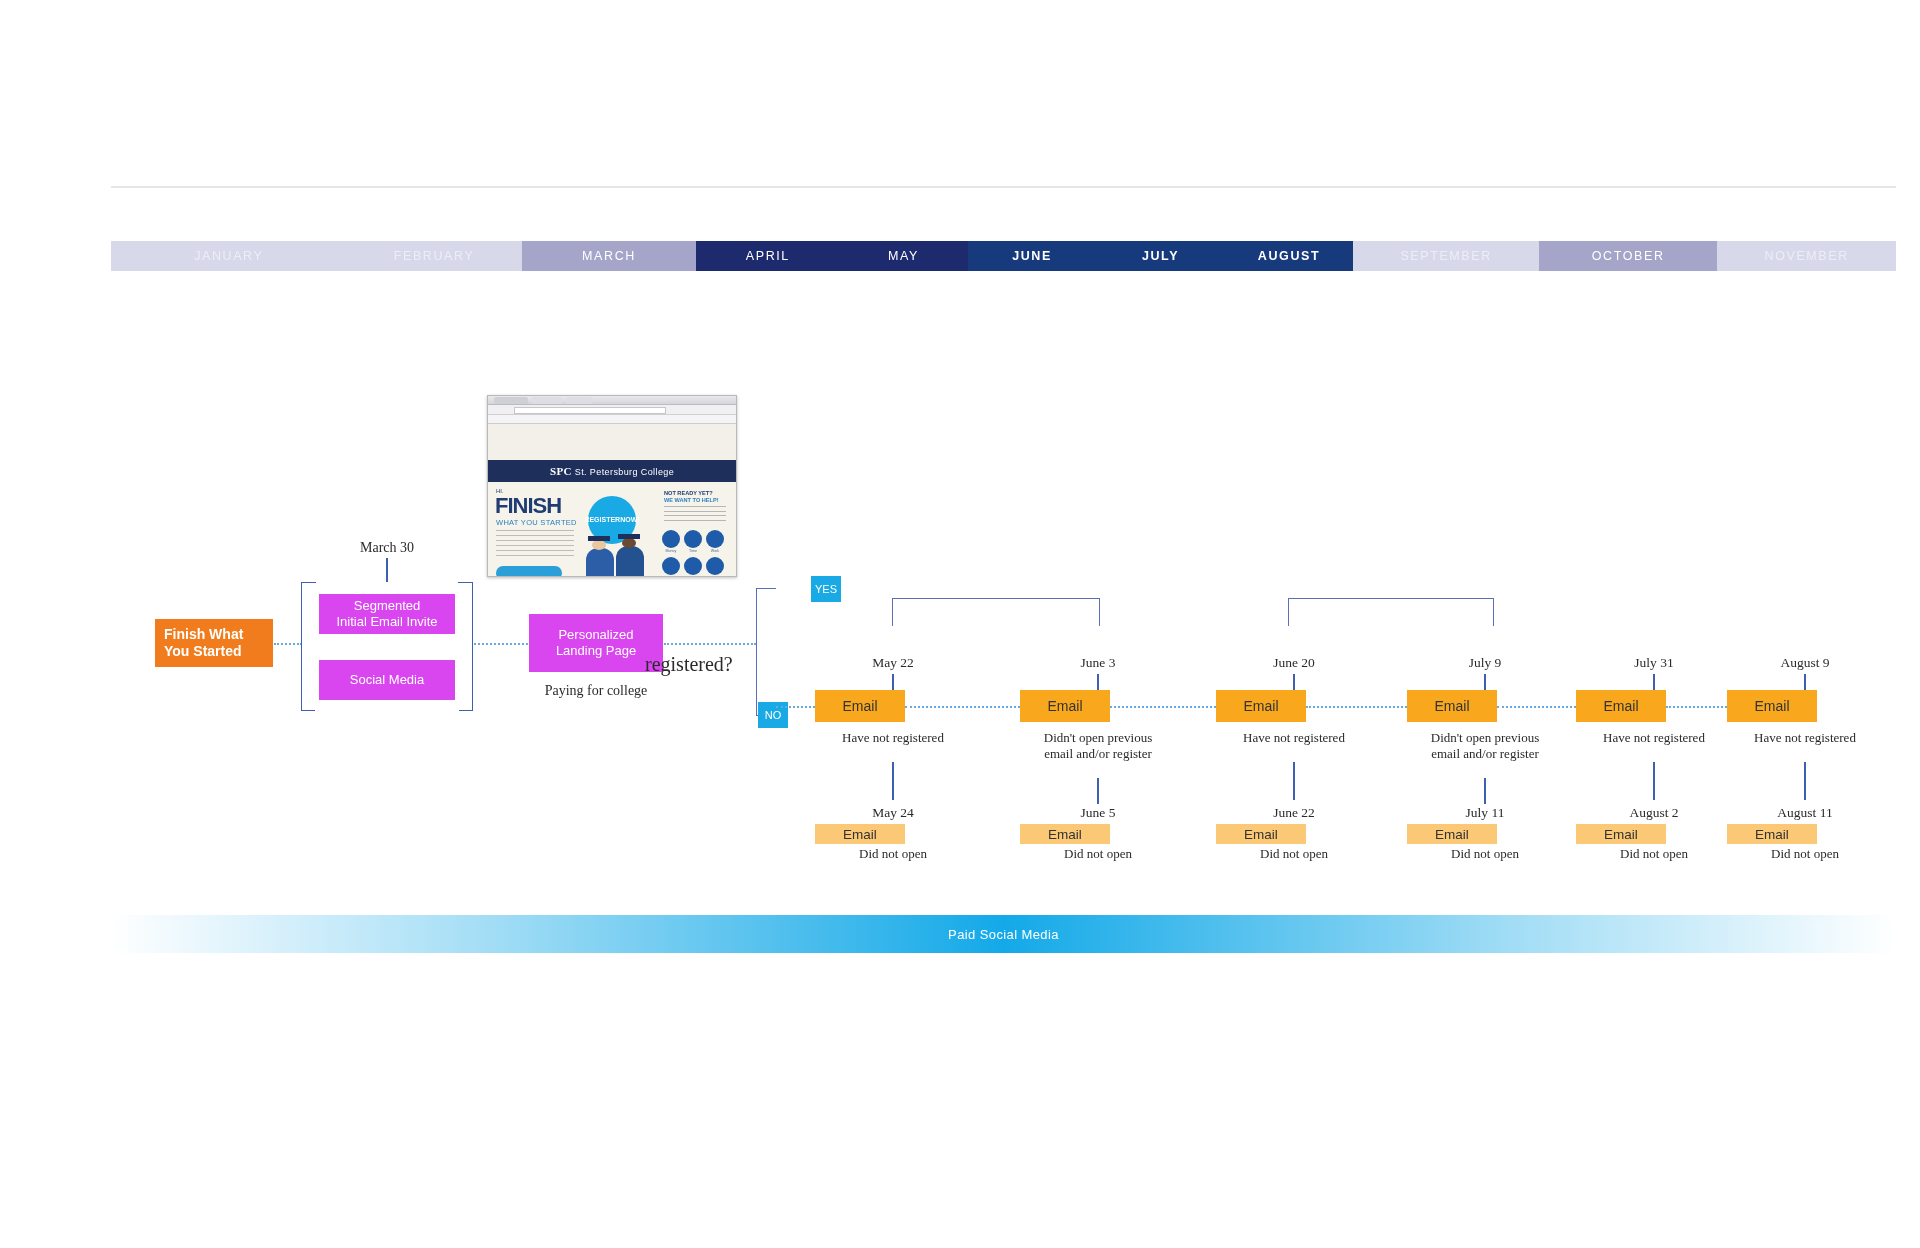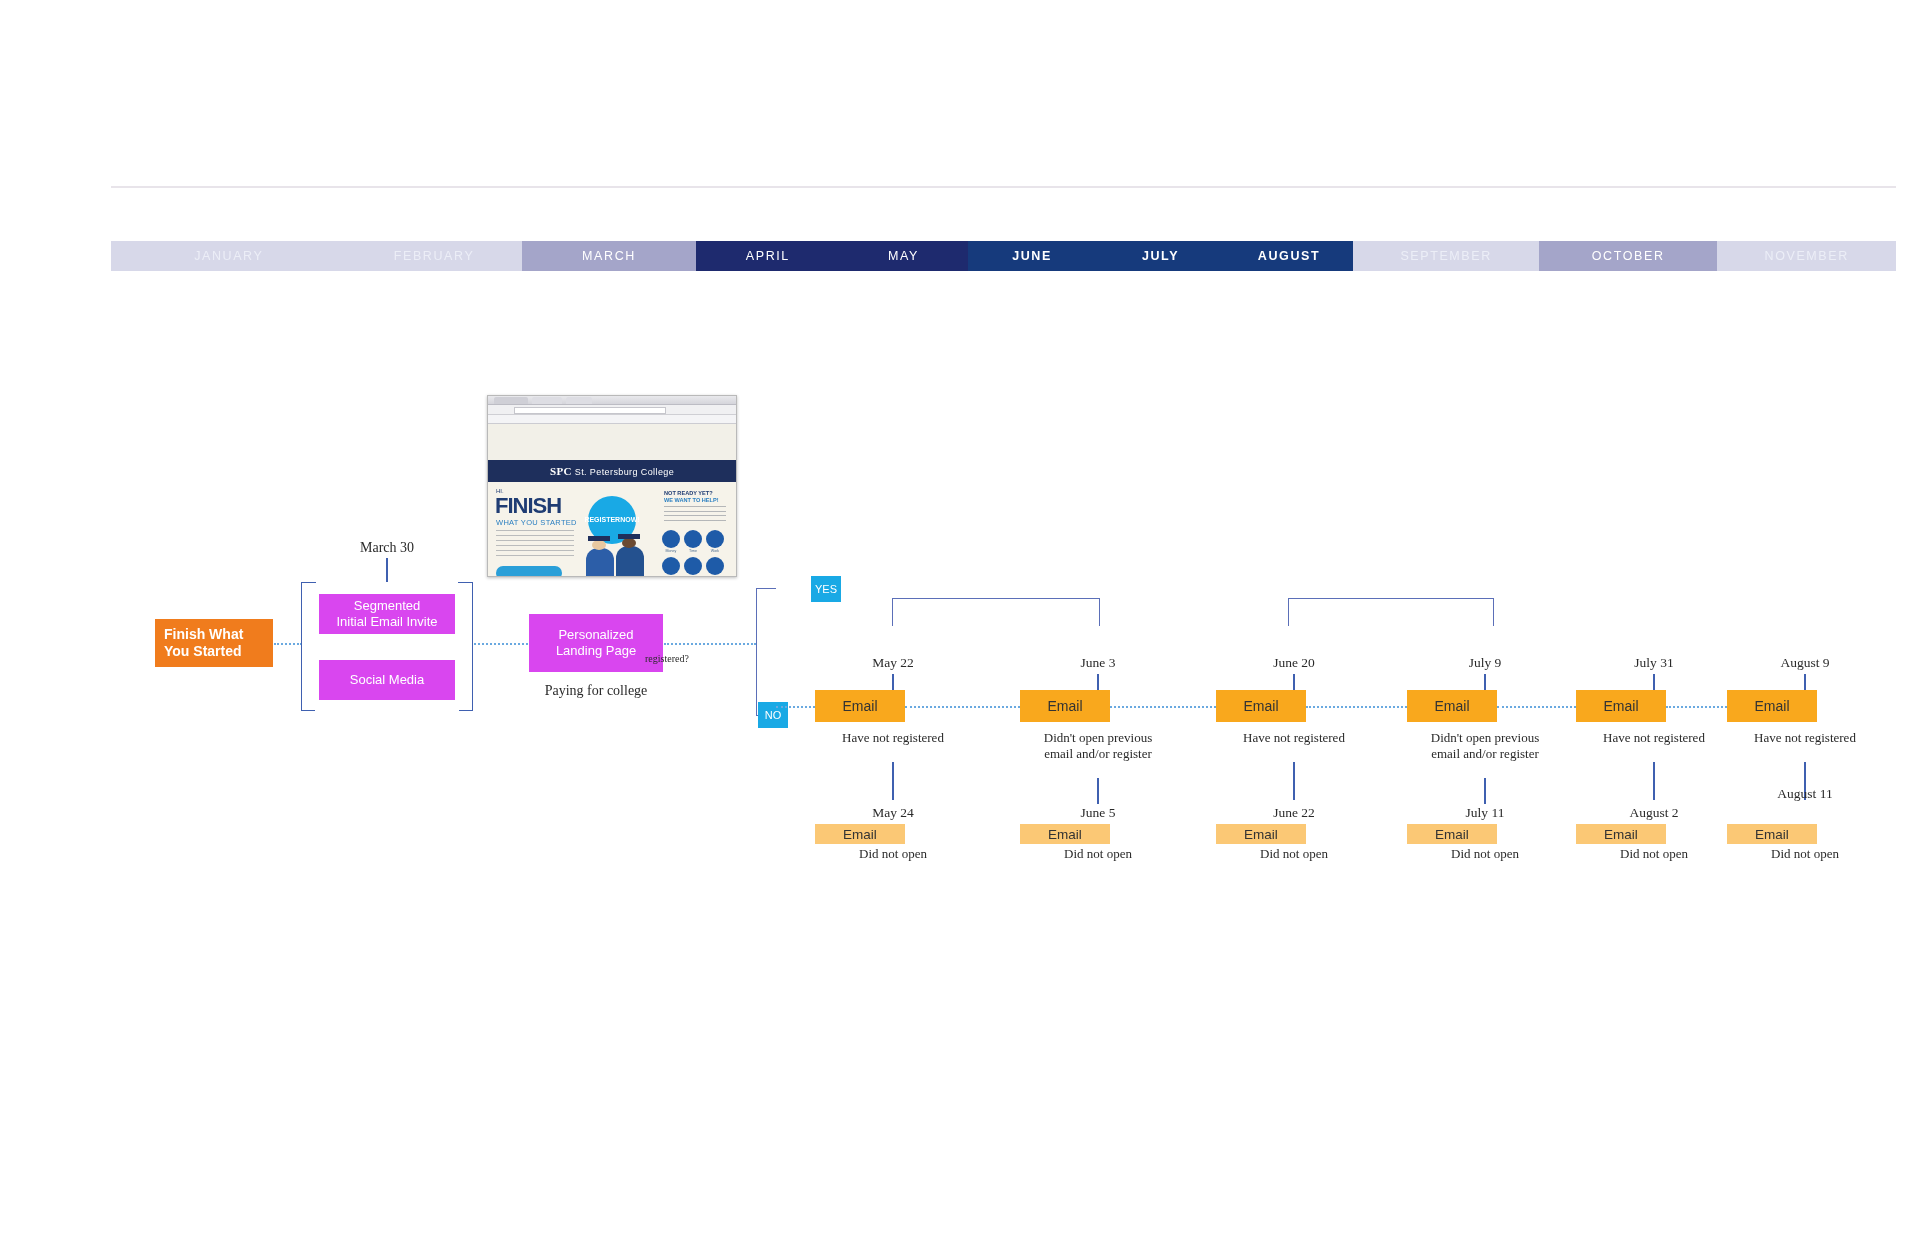--- a/index.html
+++ b/index.html
@@ -79,21 +79,21 @@
   .lbl-march30{
     position:absolute;left:307px;top:540px;width:160px;text-align:center;
     font-family:"Liberation Serif", serif;font-size:14px;color:#2a2a2a;
   }
   .lbl-paying{
     position:absolute;left:529px;top:683px;width:134px;text-align:center;
     font-family:"Liberation Serif", serif;font-size:14px;color:#2a2a2a;
   }
   .lbl-registered{
     position:absolute;left:645px;top:653px;width:110px;text-align:left;
-    font-family:"Liberation Serif", serif;font-size:10px;color:#2a2a2a;
+    font-family:"Liberation Serif", serif;font-size:20px;color:#2a2a2a;
   }
 
   
   .dots{
     position:absolute;height:0;border-top:2.5px dotted #6aa9e0;
   }
 
   
   .stem{position:absolute;width:1.6px;background:#3f60b0;}
 
@@ -384,26 +384,29 @@
     <div class="e2box" style="top:824px;">Email</div>
     <div class="e2sub" style="top:846px;">Did not open</div>
   </div>
 
   <div class="ecol" style="left:1705px;">
     <div class="edate">August 9</div>
     <div class="edate-stem"></div>
     <div class="ebox">Email</div>
     <div class="esub">Have not registered</div>
     <div class="e2-stem" style="top:762px;height:38px;"></div>
-    <div class="e2date" style="top:786px;text-align:center;">August 11</div>
+    <div class="e2date" style="top:805px;text-align:center;">August 11</div>
     <div class="e2box" style="top:824px;">Email</div>
     <div class="e2sub" style="top:846px;">Did not open</div>
   </div>
 
   <div class="dots" style="left:776px;top:706px;width:39px;"></div>
   <div class="dots" style="left:905px;top:706px;width:115px;"></div>
   <div class="dots" style="left:1110px;top:706px;width:106px;"></div>
   <div class="dots" style="left:1306px;top:706px;width:101px;"></div>
   <div class="dots" style="left:1497px;top:706px;width:79px;"></div>
   <div class="dots" style="left:1666px;top:706px;width:61px;"></div>
 
+  <div class="psm">
+    <span>Paid Social Media</span>
+  </div>
 
 </div>
 
 </body></html>

